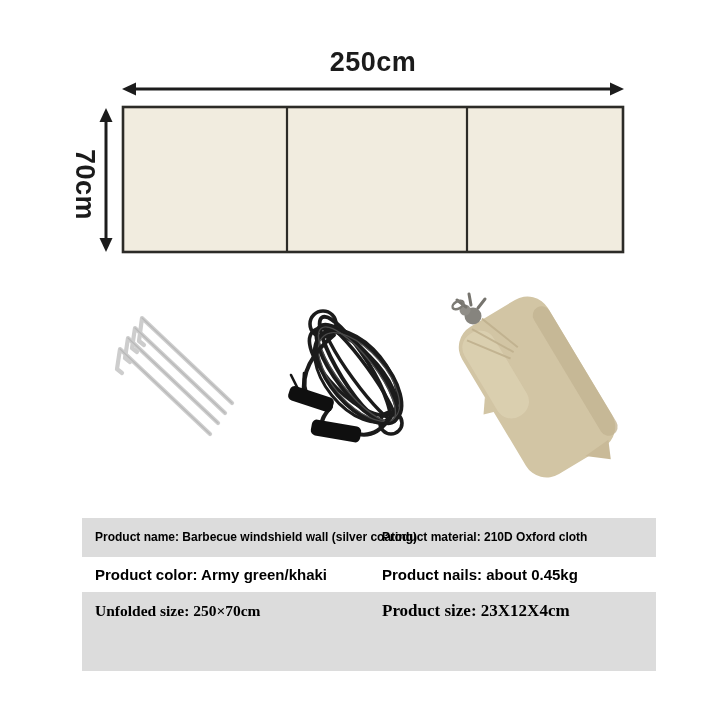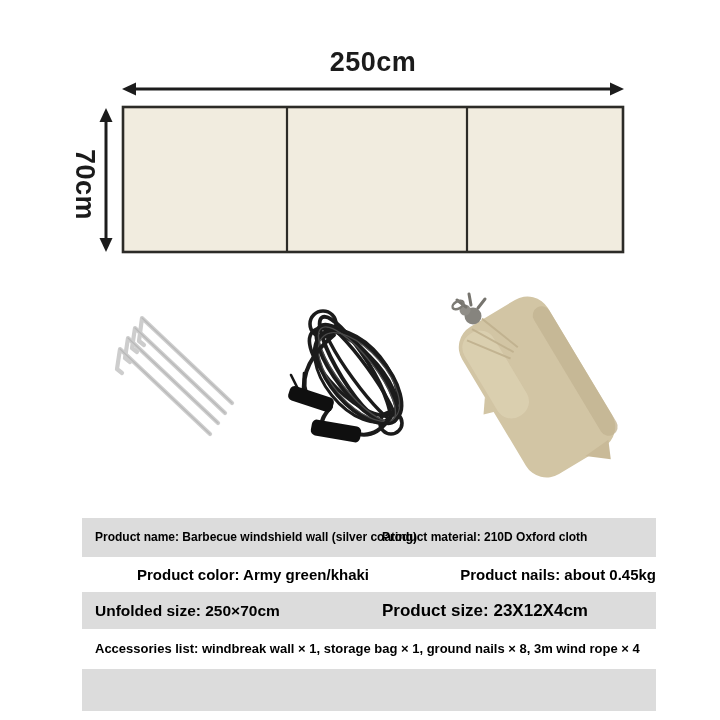--- a/index.html
+++ b/index.html
@@ -25,30 +25,30 @@
 
   
   .spec-table{
     position:absolute;left:82px;top:491px;width:574px;
   }
   .spec-row{display:flex;align-items:center;}
   .spec-row.gray{background:#dcdcdc;}
   .spec-row.white{background:#ffffff;}
   .r1{height:39px;}
   .r2{height:35px;}
-  .r3{height:37px;}
+  .r3{height:37px;font-family:Liberation Serif, serif;}
   .r4{height:40px;}
   .r5{height:42px;}
   .cell{
     width:50%;box-sizing:border-box;padding-left:13px;
     font-weight:700;line-height:1.15;white-space:nowrap;
   }
   .cell.full{width:100%;}
   .r1 .cell{font-size:12px;}
-  .r2 .cell{font-size:15px;text-align:right;}
+  .r2 .cell{font-size:15px;}
   .r3 .cell-left{font-size:15.5px;}
   .r3 .cell-right{font-size:17px;}
   .r4 .cell{font-size:13px;}
 </style>
 </head>
 <body>
 
 <div class="canvas">
 
   <svg class="art" width="720" height="720" viewBox="0 0 720 720">
@@ -162,20 +162,17 @@
     <div class="spec-row white r2">
       <div class="cell">Product color: Army green/khaki</div>
       <div class="cell">Product nails: about 0.45kg</div>
     </div>
 
     <div class="spec-row gray r3">
       <div class="cell cell-left">Unfolded size: 250×70cm</div>
       <div class="cell cell-right">Product size: 23X12X4cm</div>
     </div>
 
-    <div class="spec-row white r4">
-      <div class="cell full">Accessories list: windbreak wall × 1, storage bag × 1, ground nails × 8, 3m wind rope × 4</div>
-    </div>
 
     <div class="spec-row gray r5"></div>
   </div>
 
 </div>
 
 </body></html>

